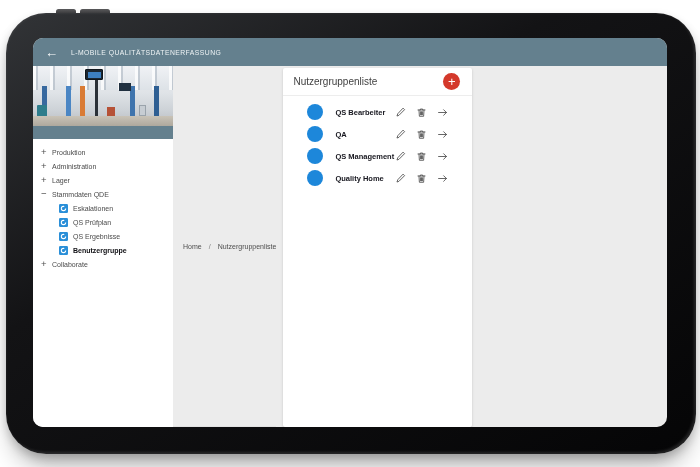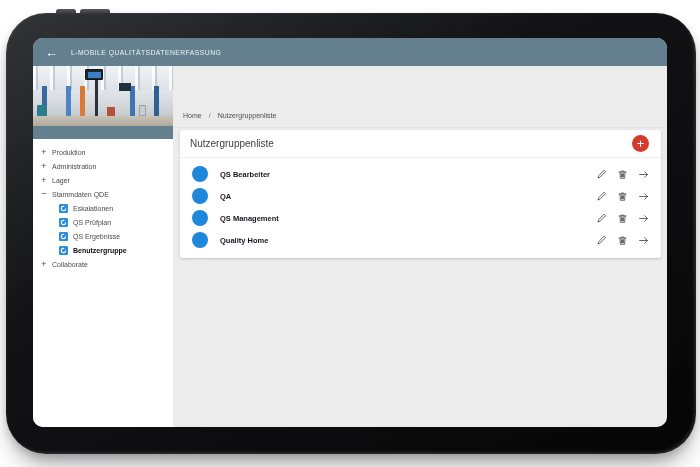--- a/index.html
+++ b/index.html
@@ -23,21 +23,21 @@
             background:#ececec; overflow:hidden; display:flex; flex-direction:column; }
 
   
   .appbar { flex:0 0 28px; background:#64808e; display:flex; align-items:center; padding:0 12px; }
   .back { color:#fff; font-size:13px; line-height:1; cursor:pointer; width:16px; }
   .appbar-title { margin-left:10px; font-size:6.8px; letter-spacing:.45px; color:#eef3f5; }
 
   
   .scr-body { flex:1; display:flex; min-height:0; }
   .sidebar { flex:0 0 140px; background:#fff; display:flex; flex-direction:column; }
-  .main { flex:1; display:flex; flex-direction:column; min-width:0;margin-top:38px; }
+  .main { flex:1; display:flex; flex-direction:row; min-width:0; }
 
   
   .side-hero { height:73px; background:#64808e; }
   .photo { position:relative; height:60px; overflow:hidden;
            background:linear-gradient(180deg,#eceef1 0%,#dfe3e7 45%,#ccd1d6 75%,#b7bbc0 100%); }
   .ph-ceiling { position:absolute; top:0; left:0; right:0; height:24px;
            background:repeating-linear-gradient(90deg, rgba(255,255,255,.75) 0 3px, rgba(165,176,188,.55) 3px 5px, rgba(230,234,238,0) 5px 17px),
                       linear-gradient(#f0f2f5,#dde2e7); }
   .ph-floor { position:absolute; left:0; right:0; bottom:0; height:10px;
            background:linear-gradient(#c9c3b7,#aea89d); }
@@ -73,21 +73,21 @@
 
   
   .card { margin:2px 6px 0 7px; background:#fff; border-radius:2px;
           box-shadow:0 1px 2.5px rgba(0,0,0,.18); }
   .card-head { height:28px; display:flex; align-items:center; padding:0 12px 0 10px;
                border-bottom:1px solid #ededed; }
   .card-title { flex:1; font-size:10px; color:#3f3f3f; }
   .add-btn { width:17px; height:17px; border-radius:50%; background:#d4392b; color:#fff;
              display:flex; align-items:center; justify-content:center;
              font-size:13px; line-height:1; padding-bottom:1px; cursor:pointer; }
-  .rows { padding:5px 0 7px; }
+  .rows { padding:5px 12px 7px; }
   .row { display:flex; align-items:center; height:22px; padding:0 12px; }
   .dot { width:16px; height:16px; border-radius:50%; background:#1d87da; flex:0 0 auto; }
   .row-label { margin-left:12px; flex:1; font-size:7.5px; font-weight:bold; color:#16161e; }
   .act { display:flex; align-items:center; gap:9px; }
   .icon-btn { width:12px; height:12px; display:flex; align-items:center; justify-content:center;
               color:#4f4f4f; cursor:pointer; }
   .icon-btn svg { width:11px; height:11px; stroke:currentColor; fill:none;
                   stroke-width:1.1; stroke-linecap:round; stroke-linejoin:round; }
 </style>
 </head>

